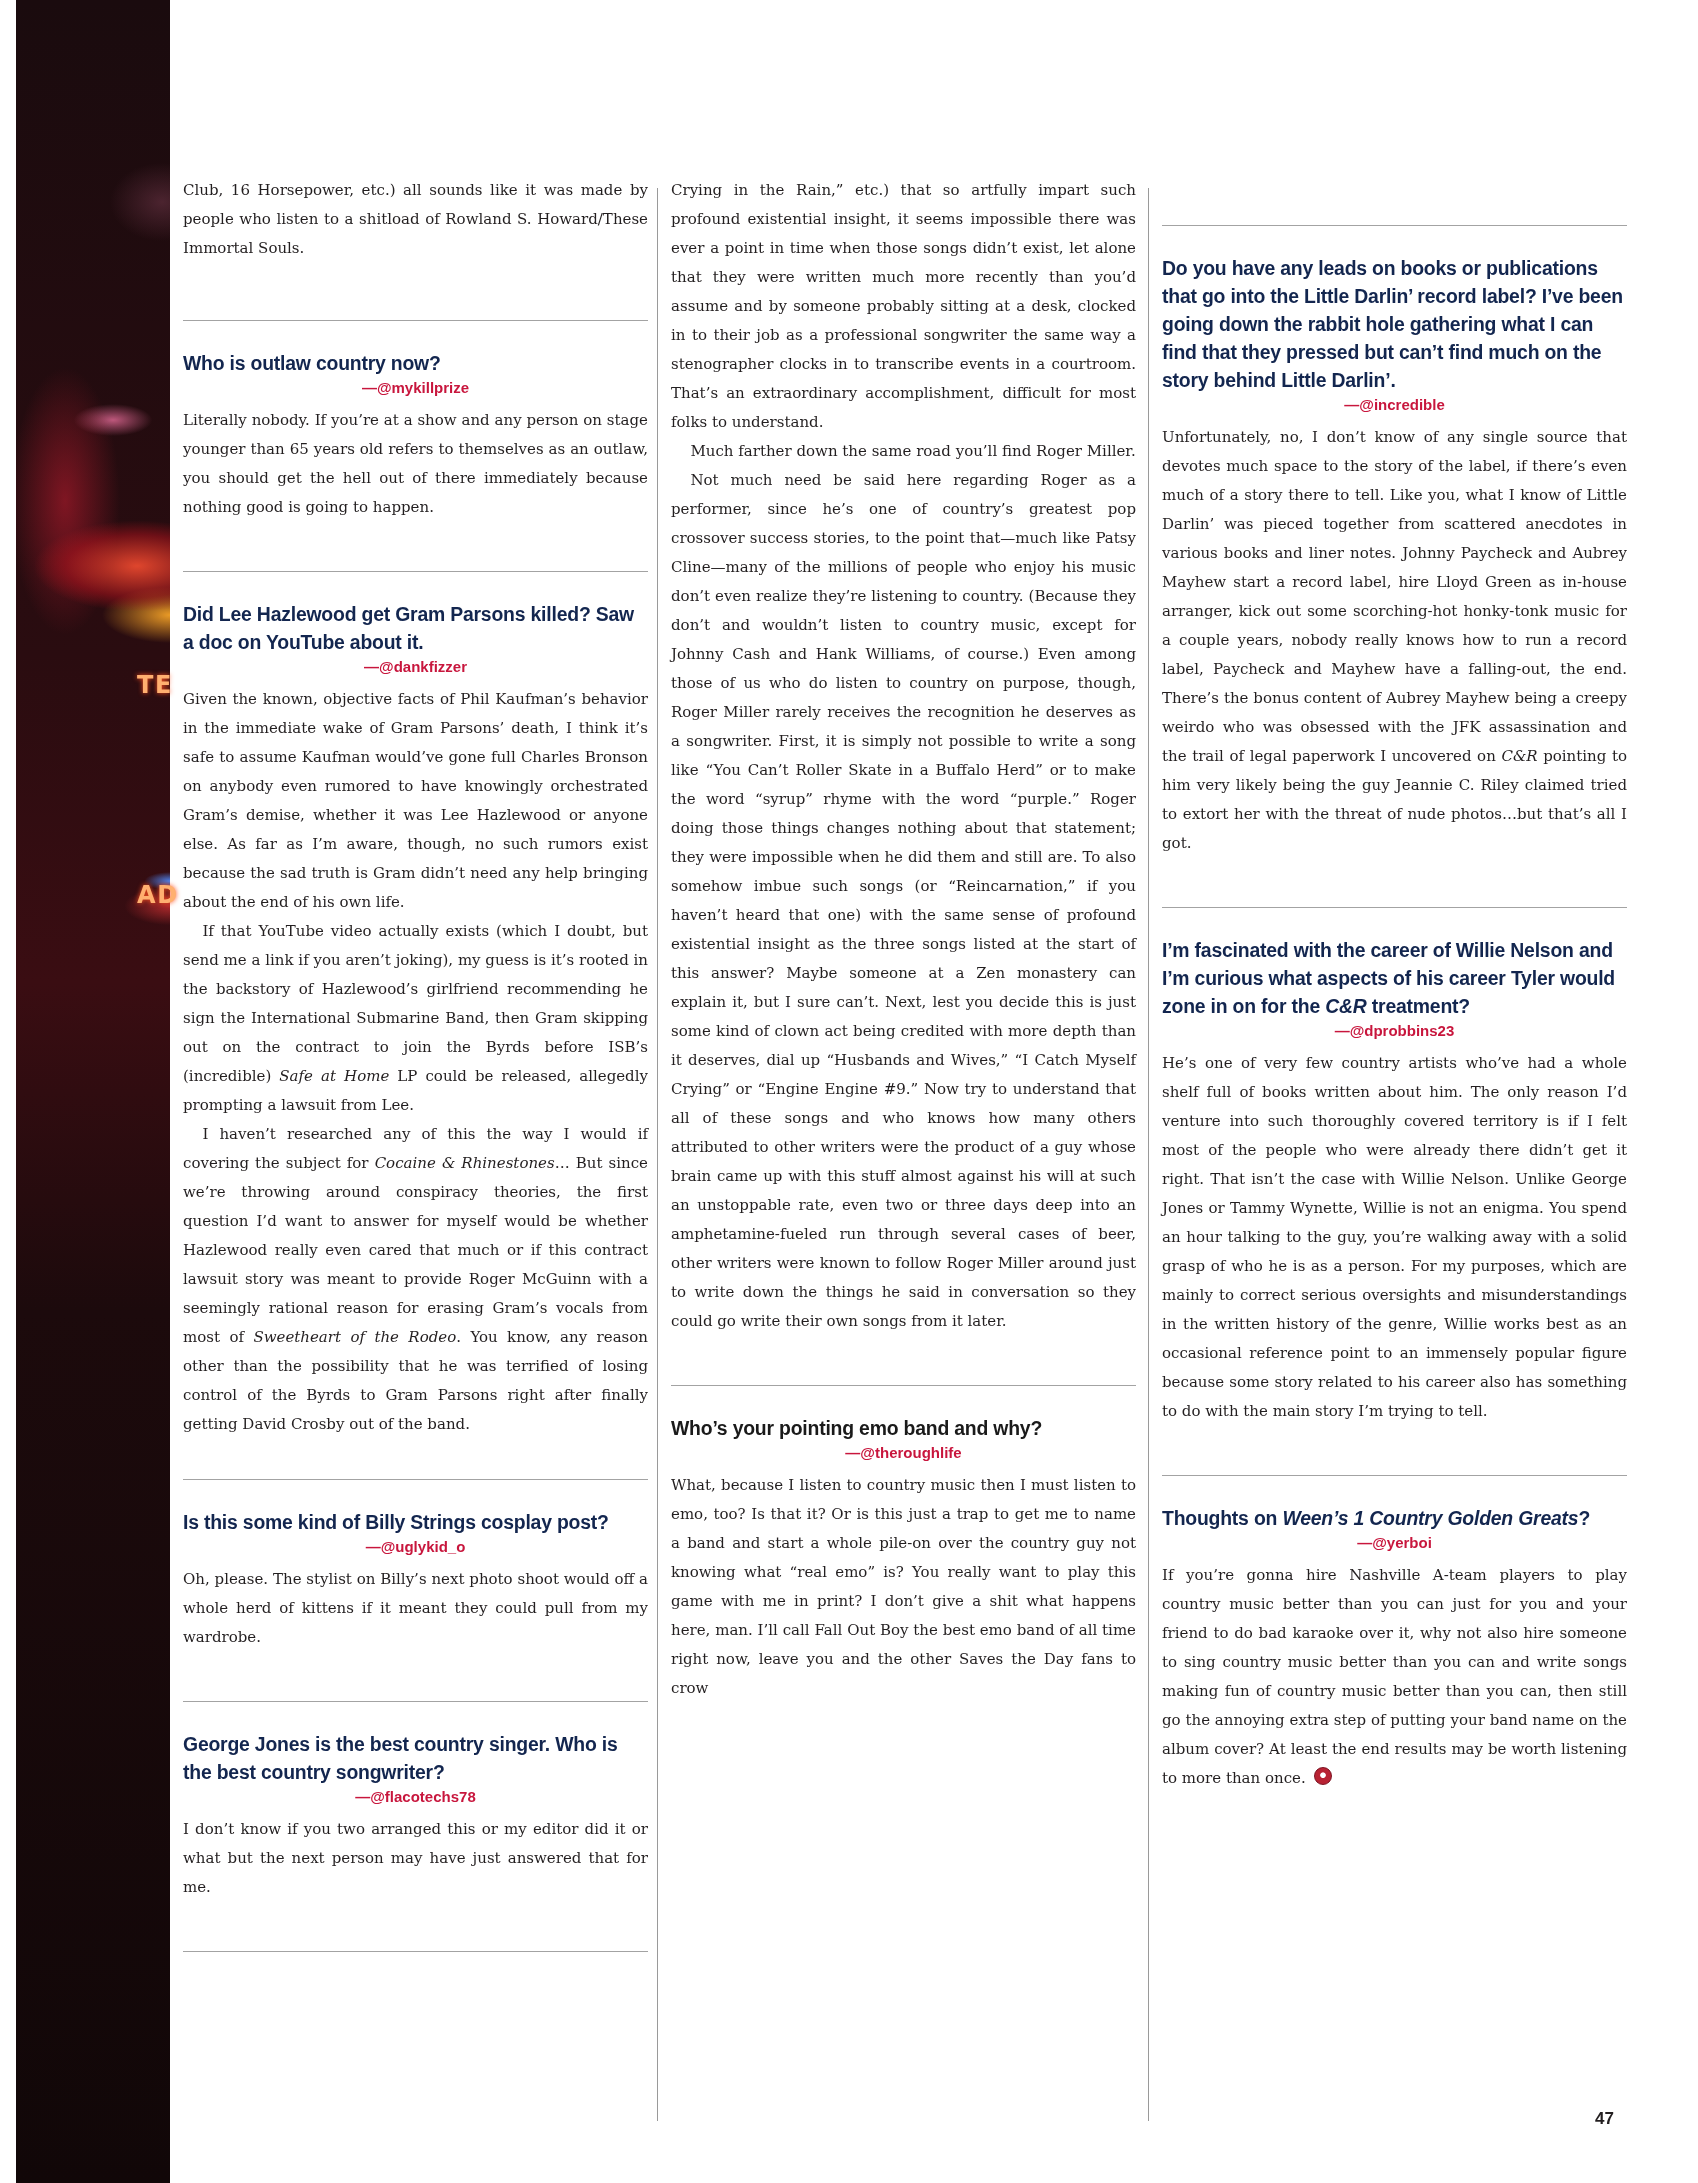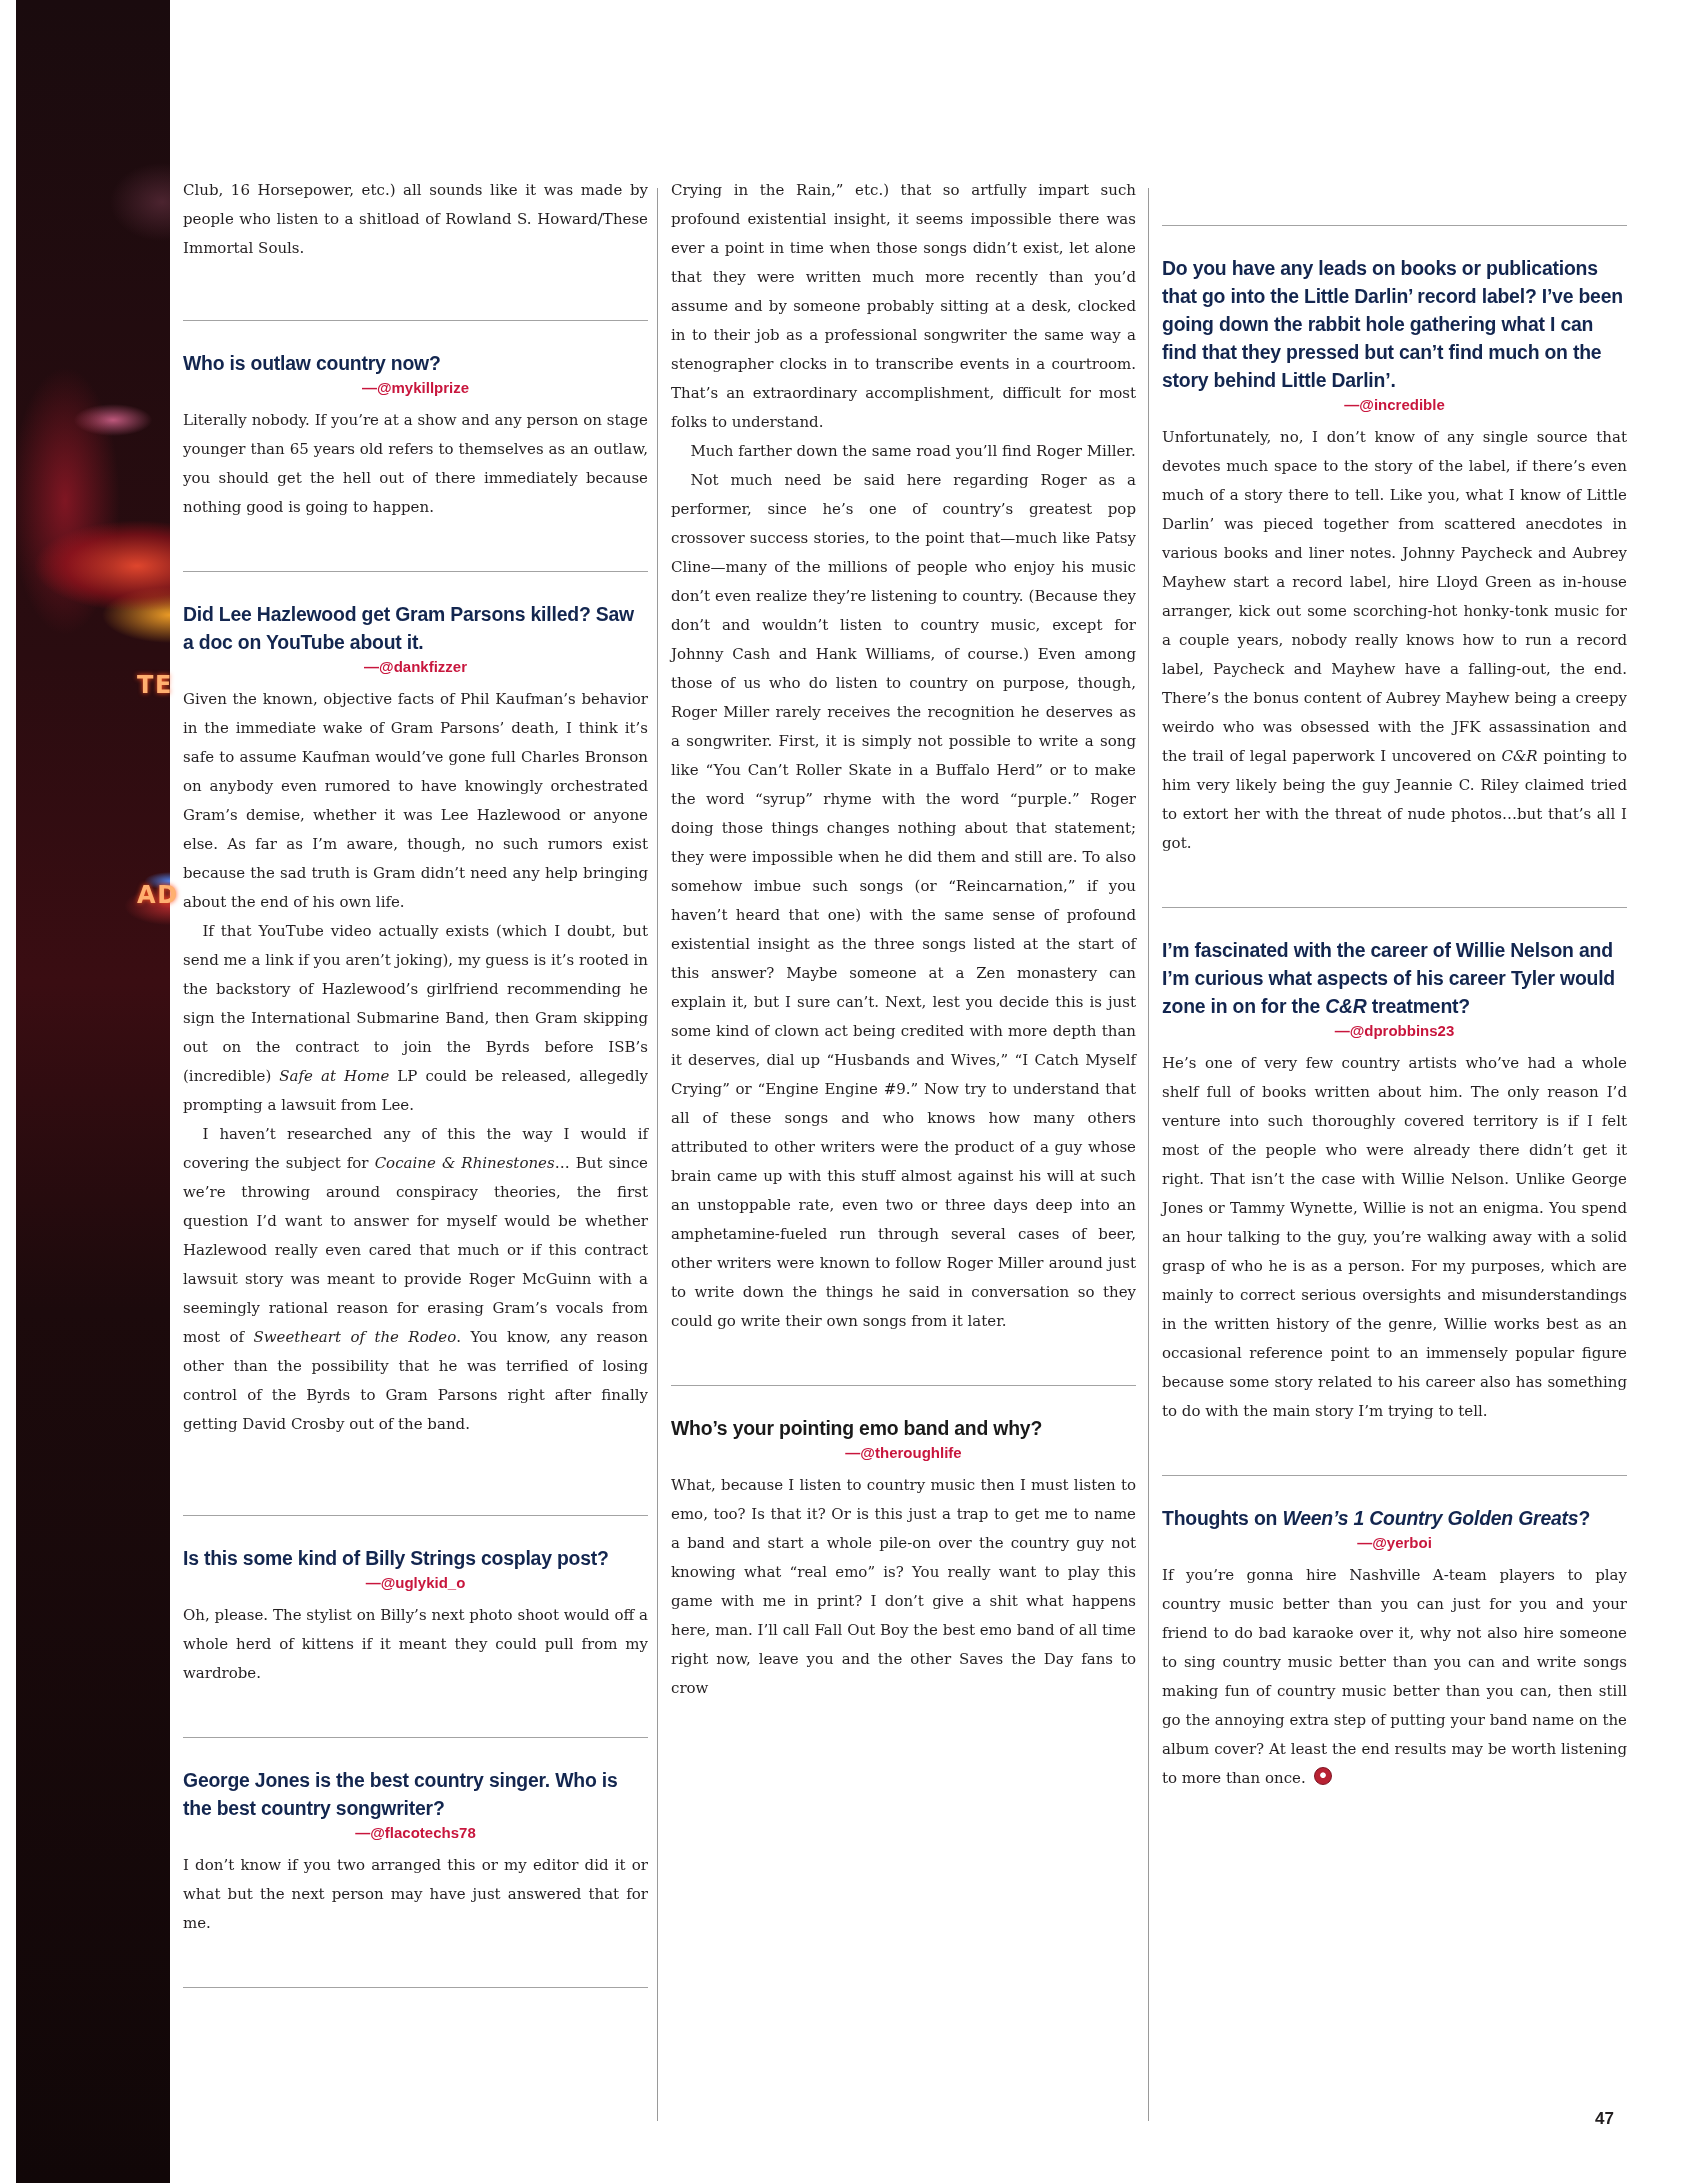--- a/index.html
+++ b/index.html
@@ -89,21 +89,21 @@
   </div>
 
   <div class="qa">
     <div class="question">Did Lee Hazlewood get Gram Parsons killed? Saw a doc on YouTube about it.</div>
     <div class="handle">—@dankfizzer</div>
     <p class="body">Given the known, objective facts of Phil Kaufman’s behavior in the immediate wake of Gram Parsons’ death, I think it’s safe to assume Kaufman would’ve gone full Charles Bronson on anybody even rumored to have knowingly orchestrated Gram’s demise, whether it was Lee Hazlewood or anyone else. As far as I’m aware, though, no such rumors exist because the sad truth is Gram didn’t need any help bringing about the end of his own life.</p>
     <p class="body indent"><span>If that YouTube video actually exists (which I doubt, but send me a link if you aren’t joking), my guess is it’s rooted in the backstory of Hazlewood’s girlfriend recom­mending he sign the International Submarine Band, then Gram skipping out on the contract to join the Byrds before ISB’s (incredible) </span><em>Safe at Home</em><span> LP could be released, allegedly prompting a lawsuit from Lee.</span></p>
     <p class="body indent"><span>I haven’t researched any of this the way I would if covering the subject for </span><em>Cocaine &amp; Rhinestones</em><span>… But since we’re throwing around conspiracy theories, the first question I’d want to answer for myself would be whether Hazlewood really even cared that much or if this contract lawsuit story was meant to provide Roger McGuinn with a seemingly rational reason for erasing Gram’s vocals from most of </span><em>Sweetheart of the Rodeo</em><span>. You know, any reason other than the possibility that he was terrified of losing control of the Byrds to Gram Parsons right after finally getting David Crosby out of the band.</span></p>
   </div>
 
-  <div class="qa" style="margin-top:76px;">
+  <div class="qa" style="margin-top:40px;">
     <div class="question">Is this some kind of Billy Strings cosplay post?</div>
     <div class="handle">—@uglykid_o</div>
     <p class="body">Oh, please. The stylist on Billy’s next photo shoot would off a whole herd of kittens if it meant they could pull from my wardrobe.</p>
   </div>
 
   <div class="qa">
     <div class="question">George Jones is the best country singer. Who is the best country songwriter?</div>
     <div class="handle">—@flacotechs78</div>
     <p class="body">I don’t know if you two arranged this or my editor did it or what but the next person may have just answered that for me.</p>
   </div>

